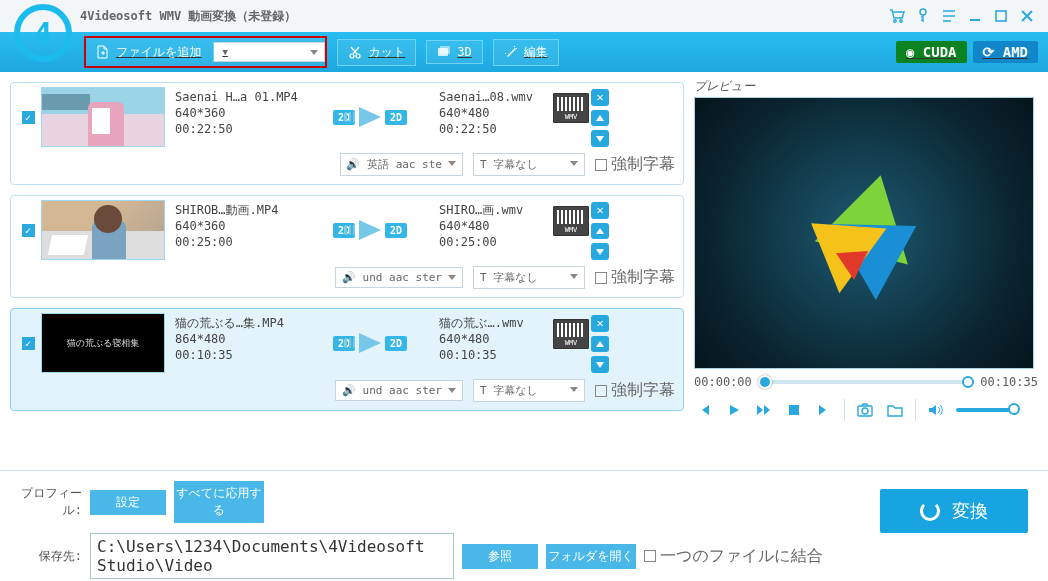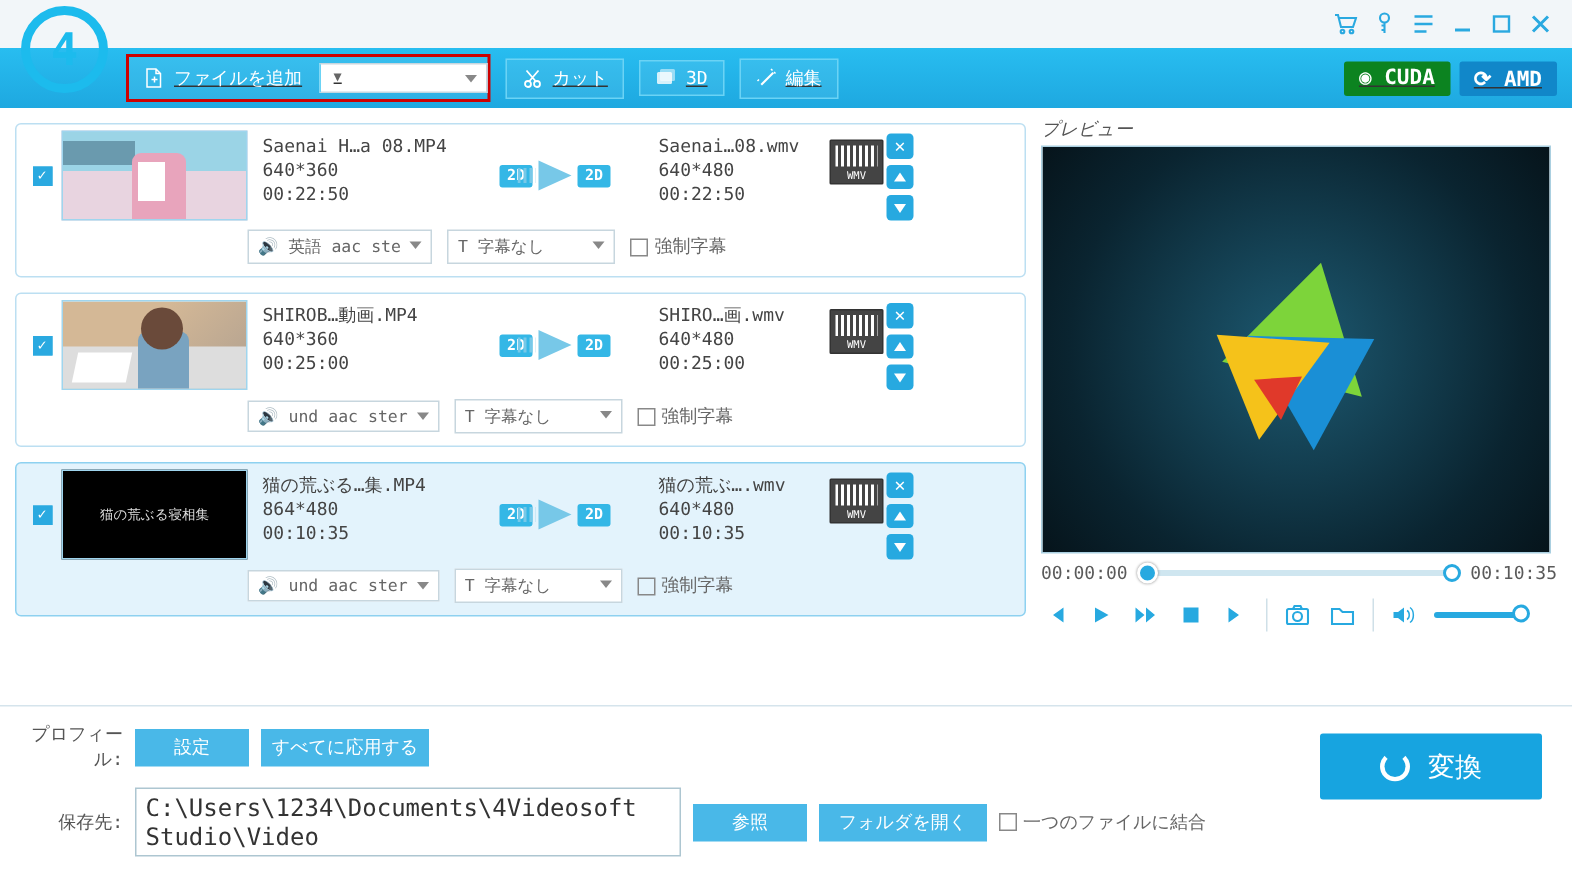--- a/index.html
+++ b/index.html
@@ -41,24 +41,24 @@
   .badge2d { background:#34b7e6; color:#fff; font-size:10px; font-weight:bold; padding:2px 5px; border-radius:2px;}
   .arrow { width:0;height:0; border-top:10px solid transparent; border-bottom:10px solid transparent; border-left:22px solid #77c8e8; position:relative;}
   .arrow::before{content:"";position:absolute;left:-36px;top:-5px;width:12px;height:10px;background:linear-gradient(90deg,#77c8e8 50%, transparent 50%);background-size:4px;}
   .info-out { padding:2px 0 0 6px; width:120px; font-size:12px; line-height:16px; color:#444;}
   .out-box { width:36px; height:30px; border:1px solid #333; border-radius:1px; margin-top:6px; display:flex; align-items:flex-end; justify-content:center; padding-bottom:1px; font-size:7px; background:#444; color:#fff; position:relative;}
   .out-box::before{content:"";position:absolute;top:3px;left:3px;right:3px;height:14px;background:repeating-linear-gradient(90deg,#fff,#fff 2px,#444 2px,#444 4px);}
   .side-ctl { width:22px; display:flex; flex-direction:column; gap:4px; align-items:center; padding-top:2px;}
   .sbtn { width:18px; height:18px; background:#27a9e0; color:#fff; border-radius:3px; display:flex; align-items:center; justify-content:center; font-size:12px; cursor:pointer;}
   .sbtn.up::before{content:"";border-left:4px solid transparent;border-right:4px solid transparent;border-bottom:6px solid #fff;}
   .sbtn.down::before{content:"";border-left:4px solid transparent;border-right:4px solid transparent;border-top:6px solid #fff;}
-  .item-row2 { display:flex; align-items:center; gap:10px; padding:0 0 4px 150px;}
+  .item-row2 { display:flex; align-items:center; gap:10px; padding:0 0 4px 150px;justify-content:flex-end;}
   .drop { border:1px solid #c7d6de; background:#fff; font-size:11px; padding:3px 20px 3px 6px; position:relative; color:#666; min-width:112px; cursor:pointer;}
   .drop::after{content:"";position:absolute;right:6px;top:7px;border-left:4px solid transparent;border-right:4px solid transparent;border-top:5px solid #888;}
-  .chklabel { display:flex; align-items:center; gap:4px; color:#666; font-size:12px;}
+  .chklabel { display:flex; align-items:center; gap:4px; color:#666; font-size:16px;}
   .chklabel .sq{width:12px;height:12px;border:1px solid #888;}
   .right { flex:1; padding:6px 10px 0 10px;}
   .preview-label { font-size:12px; font-style:italic; color:#555;}
   .preview { margin-top:2px; width:340px; height:272px; background:radial-gradient(circle at 50% 50%,#1d5a72,#0a2430 70%,#06141b); position:relative; border:1px solid #aacfe0;}
   .plogo {position:absolute; top:76px; left:100px; width:140px; height:130px;}
   .tri{position:absolute;width:0;height:0;}
   .tri.g{border-left:48px solid transparent;border-right:48px solid transparent;border-bottom:80px solid #7dd43a;top:0;left:28px;transform:rotate(14deg);}
   .tri.y{border-left:40px solid transparent;border-right:40px solid transparent;border-bottom:64px solid #f5c21a;top:36px;left:2px;transform:rotate(-54deg);}
   .tri.b{border-left:44px solid transparent;border-right:44px solid transparent;border-bottom:72px solid #1a8fd6;top:34px;left:46px;transform:rotate(60deg);}
   .tri.r{border-left:16px solid transparent;border-right:16px solid transparent;border-bottom:28px solid #e0392a;top:78px;left:42px;transform:rotate(176deg);}
@@ -73,33 +73,34 @@
   .vol-track .vd{position:absolute;right:-6px;top:-5px;width:12px;height:12px;border-radius:50%;border:2px solid #27a9e0;background:#fff;}
   .bottom { border-top:1px solid #d5e4ec; padding:10px 12px; display:flex; flex-direction:column; gap:10px; position:relative;}
   .row { display:flex; align-items:center; gap:8px;}
   .lbl { width:70px; text-align:right; color:#555; font-size:12px;}
   .profile-sel { border:1px solid #adc6d1; background:#fff; padding:3px 6px; width:364px; display:flex; align-items:center; gap:6px; position:relative; cursor:pointer;}
   .profile-sel::after{content:"";position:absolute;right:6px;top:8px;border-left:4px solid transparent;border-right:4px solid transparent;border-top:5px solid #555;}
   .wmv-icon{width:18px;height:14px;background:#333;border-radius:2px;position:relative;}
   .wmv-icon::before{content:"";position:absolute;top:1px;left:1px;right:1px;height:7px;background:repeating-linear-gradient(90deg,#fff,#fff 2px,#333 2px,#333 3px);}
   .path-input { border:1px solid #adc6d1; background:#fff; padding:3px 6px; width:364px; font-size:16px; color:#333;}
   .bluebtn { background:#49b8e8; color:#fff; padding:4px 0; width:76px; text-align:center; cursor:pointer; font-size:12px;}
-  .bluebtn.wide{width:112px;}
+  .bluebtn.wide{width:90px;}
   .convert-btn { position:absolute; right:20px; top:18px; width:148px; height:44px; background:#17a4e0; color:#fff; font-size:18px; display:flex; align-items:center; justify-content:center; gap:12px; border-radius:2px; cursor:pointer;}
   .convert-btn .refresh{width:20px;height:20px;border:3px solid #fff;border-top-color:transparent;border-radius:50%;position:relative;}
   svg{display:block;}
 </style>
 </head>
 <body>
 
 <div class="logo">
     <div class="logo-circle"></div>
   </div>
 
 <div class="titlebar">
+  <span class="title">4Videosoft WMV 動画変換（未登録）</span>
   <span class="spacer"></span>
   <span class="ticon">
       <svg width="16" height="16" viewBox="0 0 16 16" fill="none" stroke="#2aa9e0" stroke-width="1.4">
         <path d="M1 2h2l2 8h8l2-6H4"></path>
         <circle cx="6" cy="13" r="1.2"></circle>
         <circle cx="12" cy="13" r="1.2"></circle>
       </svg>
     </span>
   <span class="ticon">
       <svg width="14" height="16" viewBox="0 0 14 16" fill="none" stroke="#2aa9e0" stroke-width="1.4">
@@ -173,21 +174,21 @@
       <div class="chk">
             <div class="box">✓</div>
           </div>
       <div class="thumb anime1">
             <div class="t1-sky"></div>
             <div class="t1-bldg"></div>
             <div class="t1-girl"></div>
             <div class="t1-card"></div>
           </div>
       <div class="info">
-        <div>Saenai H…a 08.MP4</div>
+        <div>Saenai H…a 01.MP4</div>
         <div>640*360</div>
         <div>00:22:50</div>
       </div>
       <div class="conv-flow">
         <span class="badge2d">2D</span>
         <span class="arrow"></span>
         <span class="badge2d">2D</span>
       </div>
       <div class="info-out">
         <div>Saenai…08.wmv</div>

